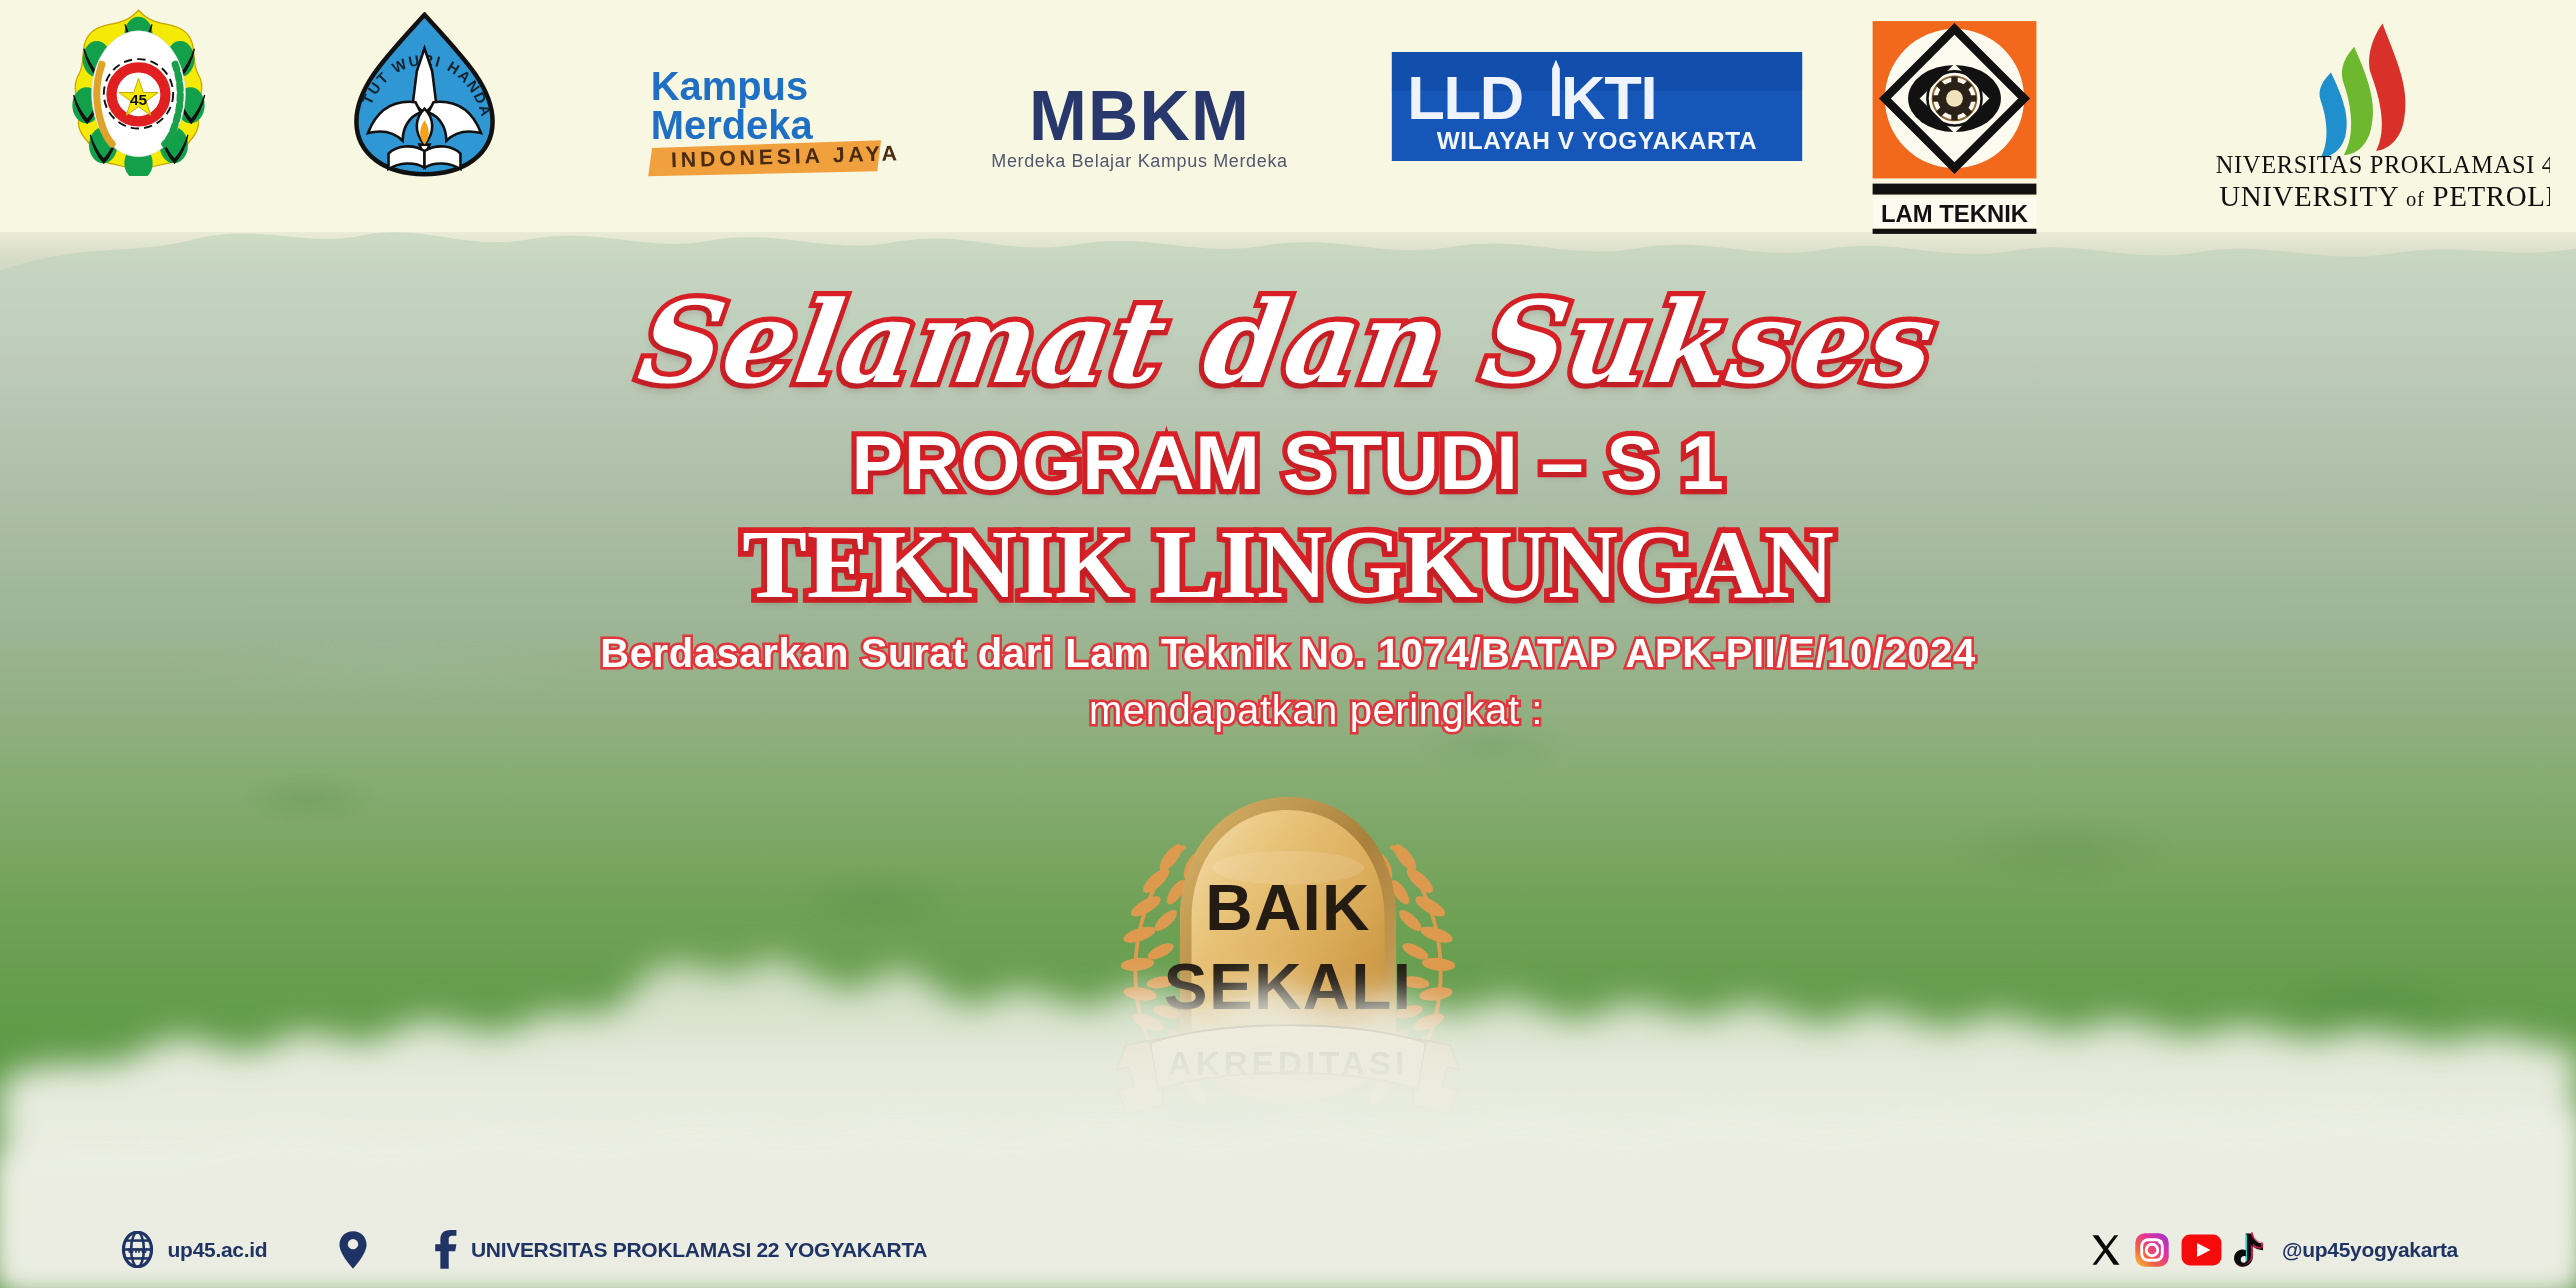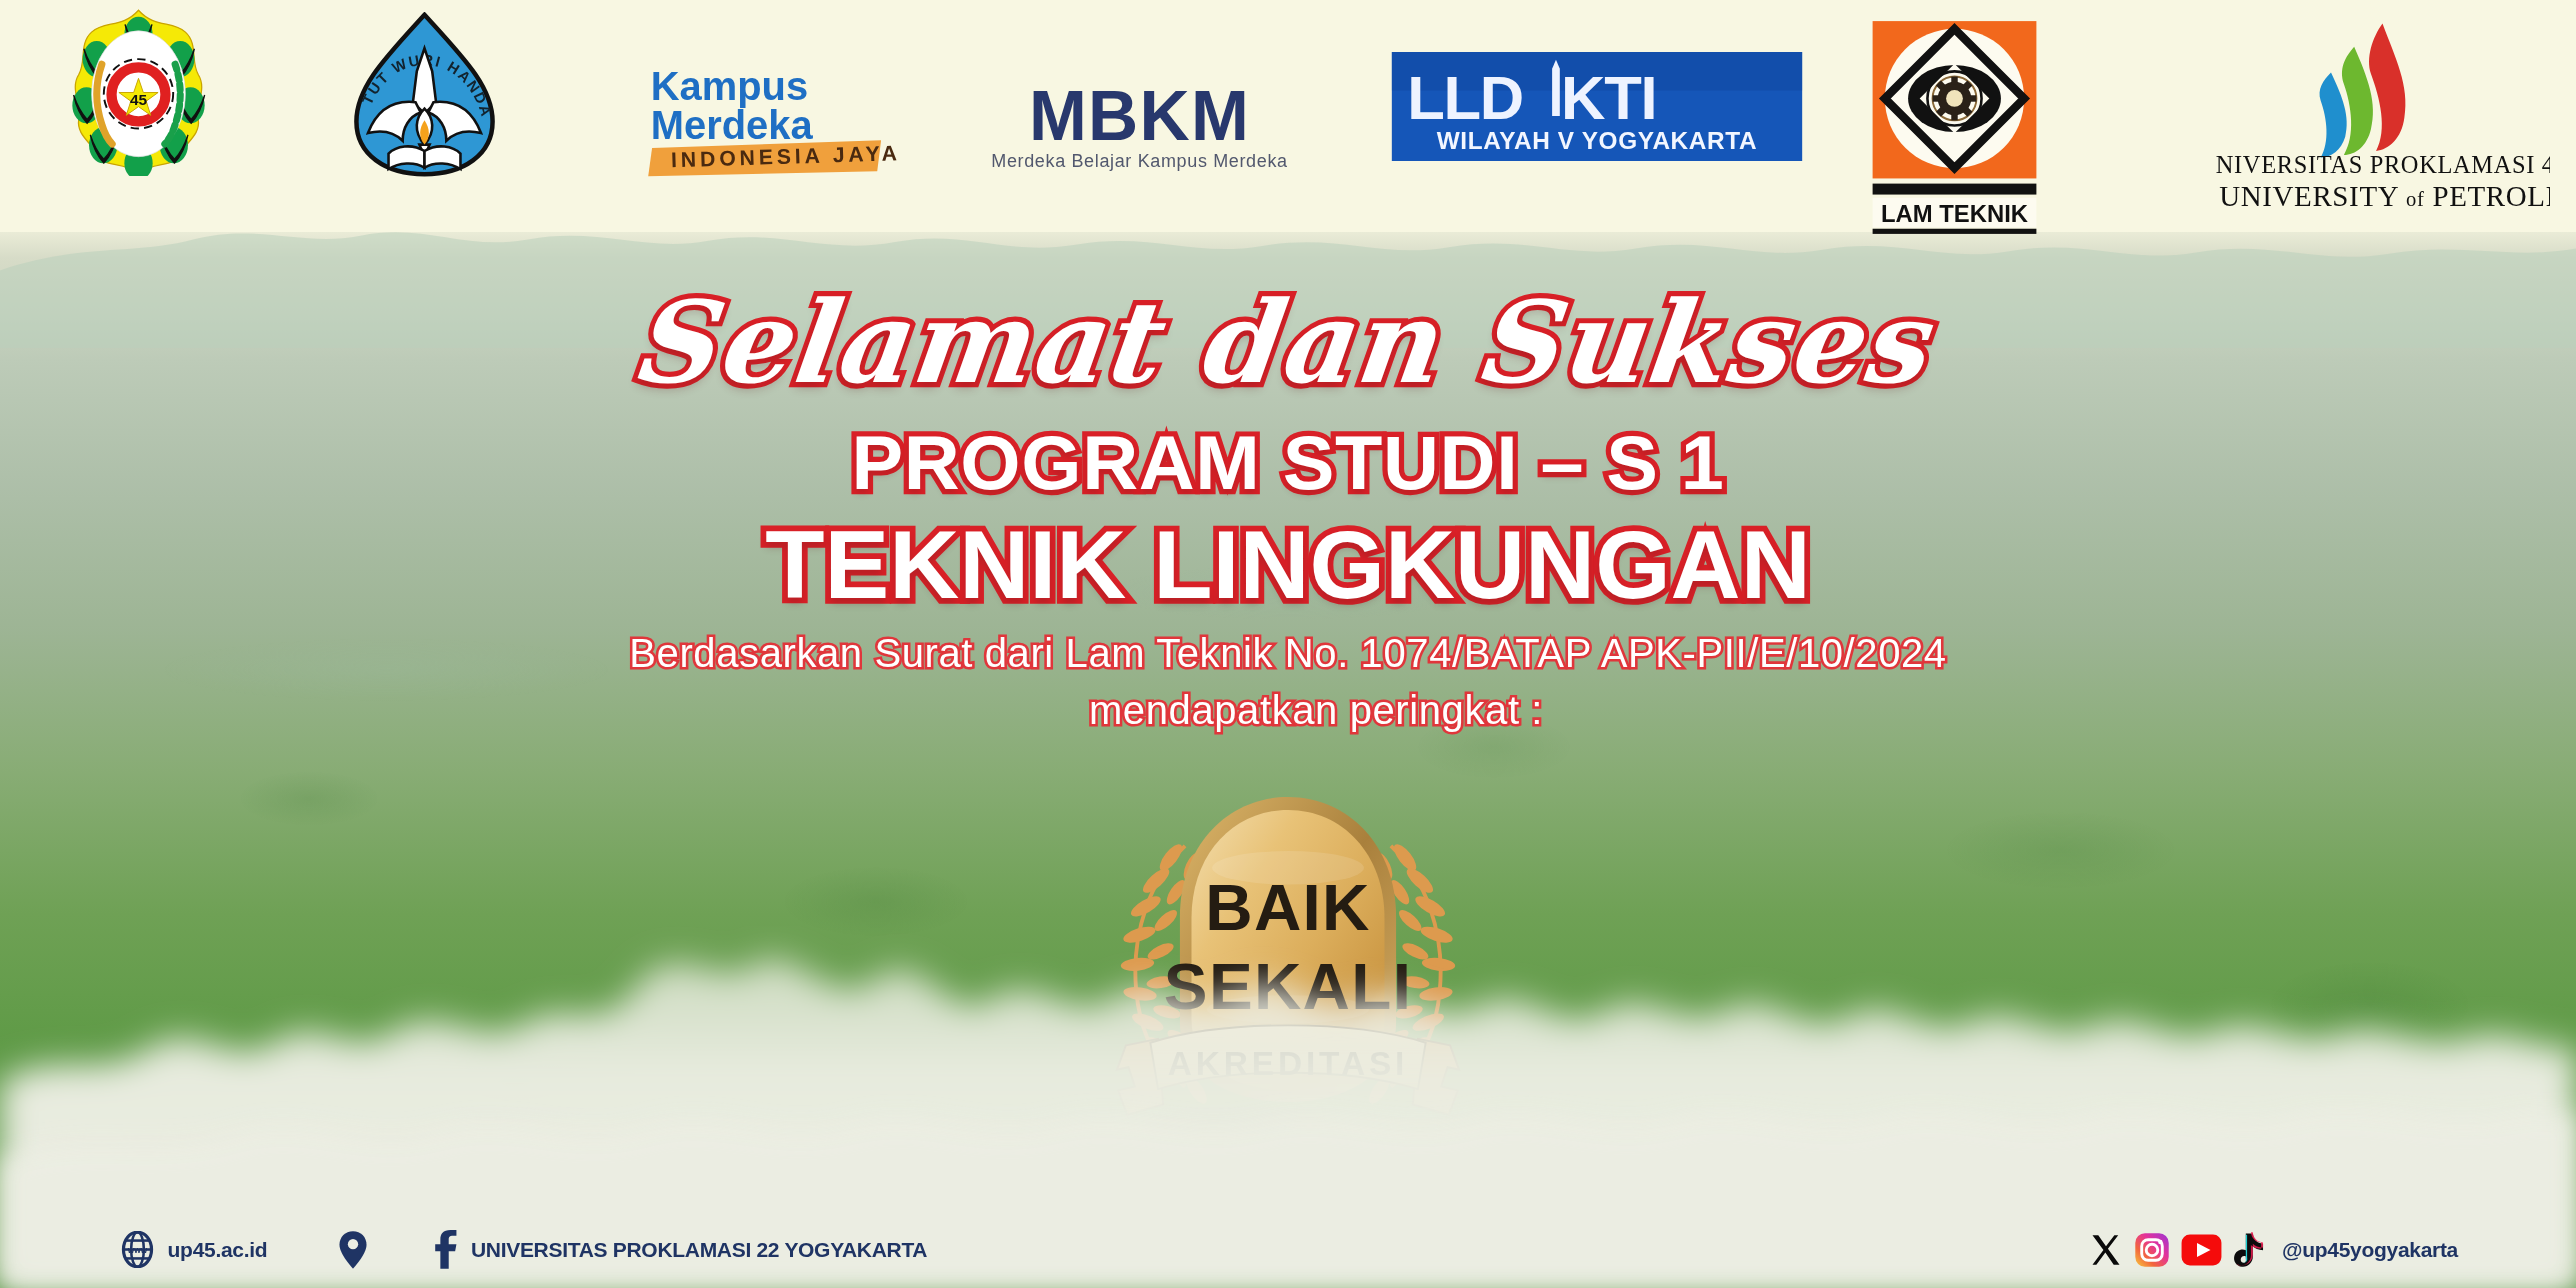--- a/index.html
+++ b/index.html
@@ -62,28 +62,28 @@
   .line2{
     position:absolute;left:0;width:100%;top:419px;
     font-family:"Liberation Sans",sans-serif;font-weight:700;
     font-size:76px;letter-spacing:0.6px;color:#ffffff;
     -webkit-text-stroke:10.3px #d92027;paint-order:stroke fill;
     transform:scaleX(1.02);
     text-shadow:0 5.2px 6.4px rgba(90,30,30,.22);
   }
   .line3{
     position:absolute;left:0;width:100%;top:509px;
-    font-family:Liberation Sans, sans-serif;font-weight:700;
+    font-family:Liberation Serif, serif;font-weight:700;
     font-size:97px;letter-spacing:0px;color:#ffffff;
     -webkit-text-stroke:11.6px #d92027;paint-order:stroke fill;
     text-shadow:0 6.4px 7.7px rgba(90,30,30,.25);
   }
   .sub1{
     position:absolute;left:0;width:100%;top:631px;
-    font-family:"Liberation Sans",sans-serif;font-weight:400;
+    font-family:"Liberation Sans",sans-serif;font-weight:700;
     font-size:40px;color:#ffffff;letter-spacing:0.6px;
     -webkit-text-stroke:5.2px #e0363b;paint-order:stroke fill;
   }
   .sub2{
     position:absolute;left:0;width:100%;top:688px;
     font-family:"Liberation Sans",sans-serif;font-weight:400;
     font-size:40px;color:#ffffff;letter-spacing:0.6px;
     -webkit-text-stroke:5.2px #e0363b;paint-order:stroke fill;padding-left:28px;
   }
   

